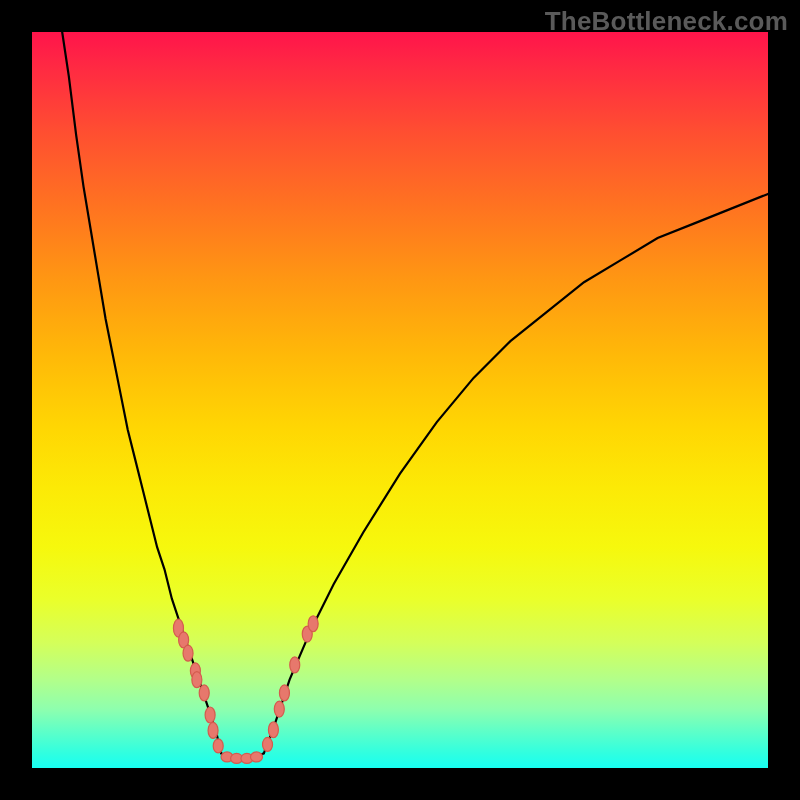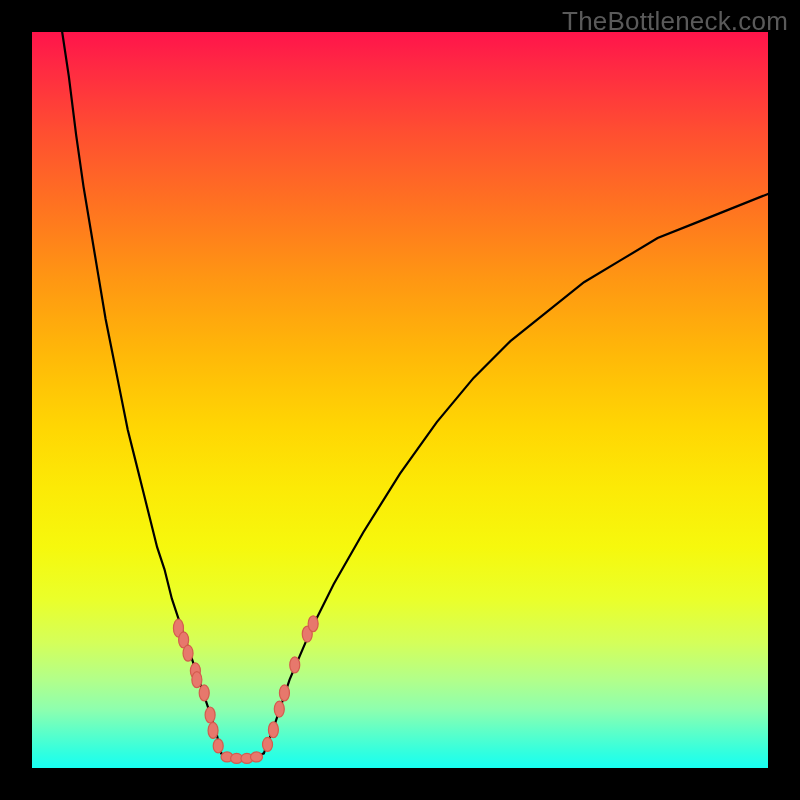--- a/index.html
+++ b/index.html
@@ -34,21 +34,21 @@
       #30ffe0 98%,
       #18fff2 100%
     );
   }
   .watermark {
     position: absolute;
     top: 6px;
     right: 12px;
     font-family: Arial, Helvetica, sans-serif;
     font-size: 26px;
-    font-weight: 400;
+    font-weight: 700;
     color: #5a5a5a;
     letter-spacing: 0.2px;
   }
   svg.plot {
     position: absolute;
     left: 0;
     top: 0;
     width: 736px;
     height: 736px;
     overflow: visible;

